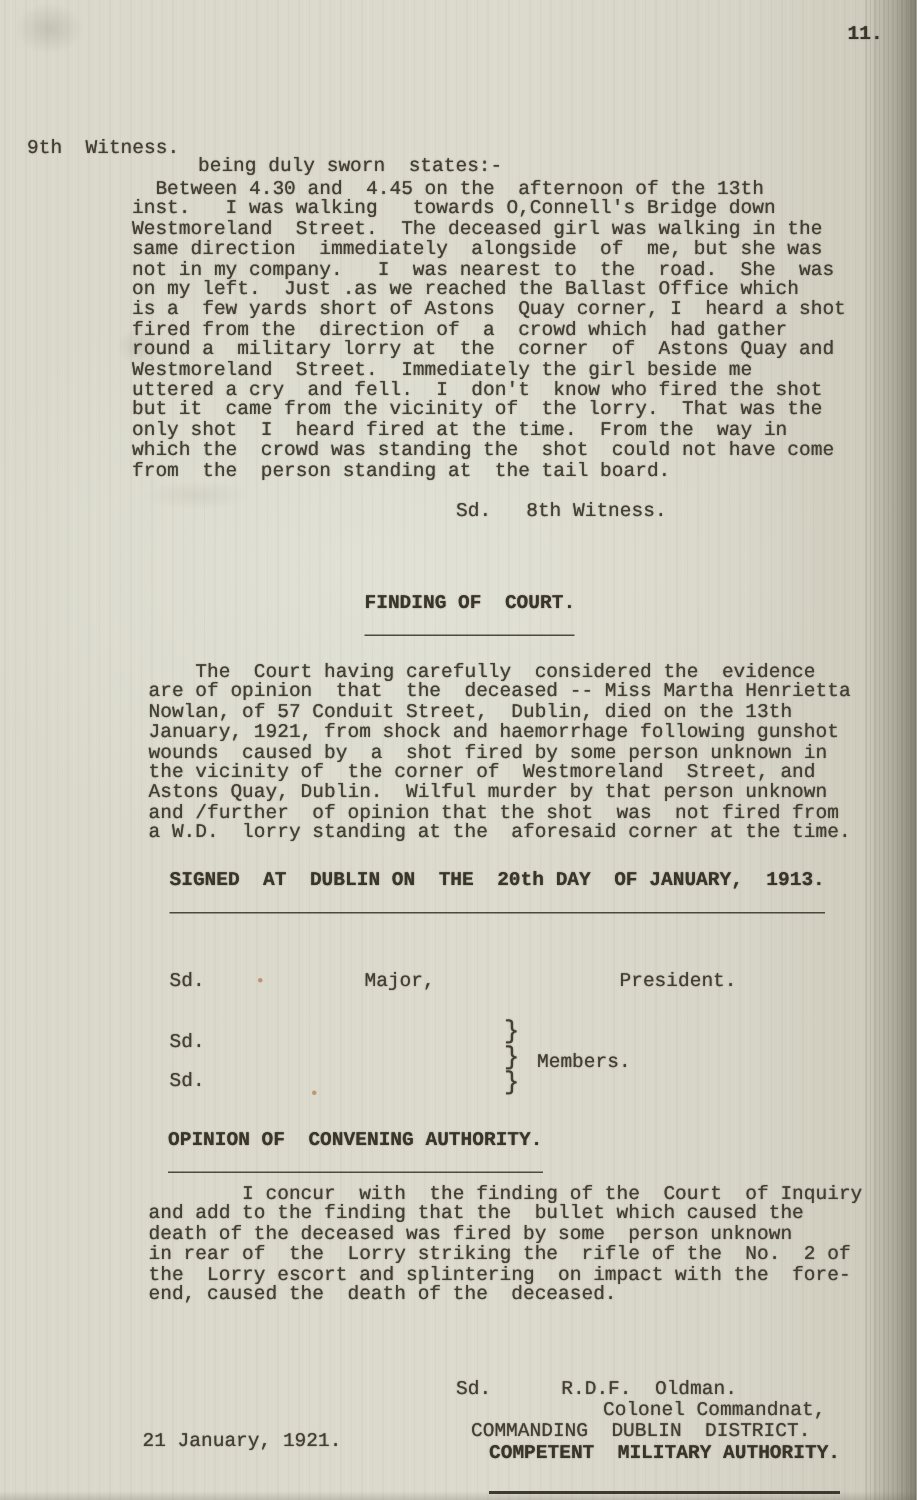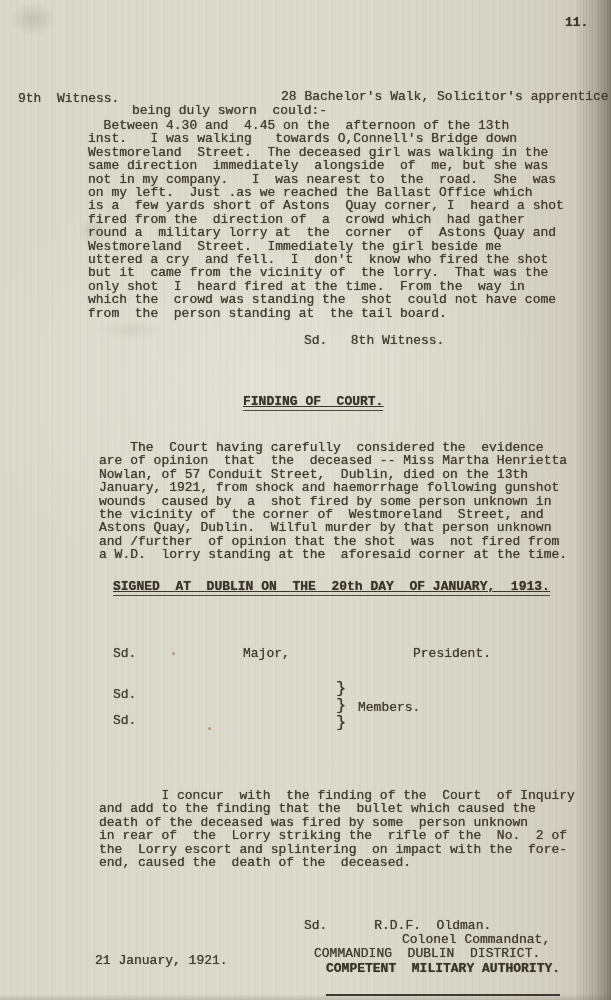--- a/index.html
+++ b/index.html
@@ -34,21 +34,21 @@
     background:linear-gradient(180deg, rgba(0,0,0,0), rgba(90,86,74,.22));
   }
   .txt{
     position:absolute;
     white-space:pre;
     font-size:13px;line-height:13.4px;
     letter-spacing:0;
     text-shadow:0 0 .8px rgba(62,57,46,.9);
   }
   .heading{color:#3a352a;font-weight:bold;}
-  .ul{border-bottom:1.6px solid rgba(52,47,38,.85);padding-bottom:1px;text-decoration:underline;}
+  .ul{border-bottom:1.6px solid rgba(52,47,38,.85);padding-bottom:14px;}
   .ul-heavy{border-bottom:2.2px solid rgba(45,41,33,.9);padding-bottom:18px;}
   .brace{font-size:17px;line-height:17px;}
   .smudge{position:absolute;border-radius:50%;pointer-events:none;}
   .s1{left:10px;top:2px;width:46px;height:34px;
       background:radial-gradient(closest-side, rgba(110,104,88,.20), rgba(0,0,0,0));}
   .s2{left:78px;top:218px;width:30px;height:26px;
       background:radial-gradient(closest-side, rgba(110,104,88,.16), rgba(0,0,0,0));}
   .s3{left:96px;top:320px;width:70px;height:20px;
       background:radial-gradient(closest-side, rgba(120,114,98,.10), rgba(0,0,0,0));}
   .dot{position:absolute;width:3px;height:3px;border-radius:50%;
@@ -66,23 +66,22 @@
   <div class="smudge s1"></div>
   <div class="smudge s2"></div>
   <div class="smudge s3"></div>
   <div class="dot d1"></div>
   <div class="dot d2"></div>
 
   <div class="txt heading" style="left:565px;top:16px;">11.</div>
 
   <div class="txt" style="left:18px;top:92px;">9th  Witness.</div>
 
-  <div class="txt" style="left:281px;top:90px;">28 Bachelor's Walk, Solicitor's apprentice</div>
 
-  <div class="txt" style="left:132px;top:104px;">being duly sworn  could:-</div>
+  <div class="txt" style="left:132px;top:104px;">being duly sworn  states:-</div>
 
   <div class="txt" style="left:88px;top:119px;">  Between 4.30 and  4.45 on the  afternoon of the 13th
 inst.   I was walking   towards O,Connell's Bridge down
 Westmoreland  Street.  The deceased girl was walking in the
 same direction  immediately  alongside  of  me, but she was
 not in my company.   I  was nearest to  the  road.  She  was
 on my left.  Just .as we reached the Ballast Office which
 is a  few yards short of Astons  Quay corner, I  heard a shot
 fired from the  direction of  a  crowd which  had gather
 round a  military lorry at  the  corner  of  Astons Quay and
@@ -113,20 +112,21 @@
   <div class="txt" style="left:243px;top:647px;">Major,</div>
   <div class="txt" style="left:371px;top:647px;margin-left:42px;">President.</div>
 
   <div class="txt" style="left:113px;top:688px;">Sd.</div>
   <div class="txt" style="left:113px;top:714px;">Sd.</div>
   <div class="txt brace" style="left:336px;top:680px;">}</div>
   <div class="txt brace" style="left:336px;top:697px;">}</div>
   <div class="txt brace" style="left:336px;top:714px;">}</div>
   <div class="txt" style="left:358px;top:701px;">Members.</div>
 
+  <div class="txt heading" style="left:112px;top:753px;"><span class="ul">OPINION OF  CONVENING AUTHORITY.</span></div>
 
   <div class="txt" style="left:99px;top:789px;">        I concur  with  the finding of the  Court  of Inquiry
 and add to the finding that the  bullet which caused the
 death of the deceased was fired by some  person unknown
 in rear of  the  Lorry striking the  rifle of the  No.  2 of
 the  Lorry escort and splintering  on impact with the  fore-
 end, caused the  death of the  deceased.</div>
 
   <div class="txt" style="left:304px;top:919px;">Sd.      R.D.F.  Oldman.</div>
   <div class="txt" style="left:402px;top:933px;">Colonel Commandnat,</div>

